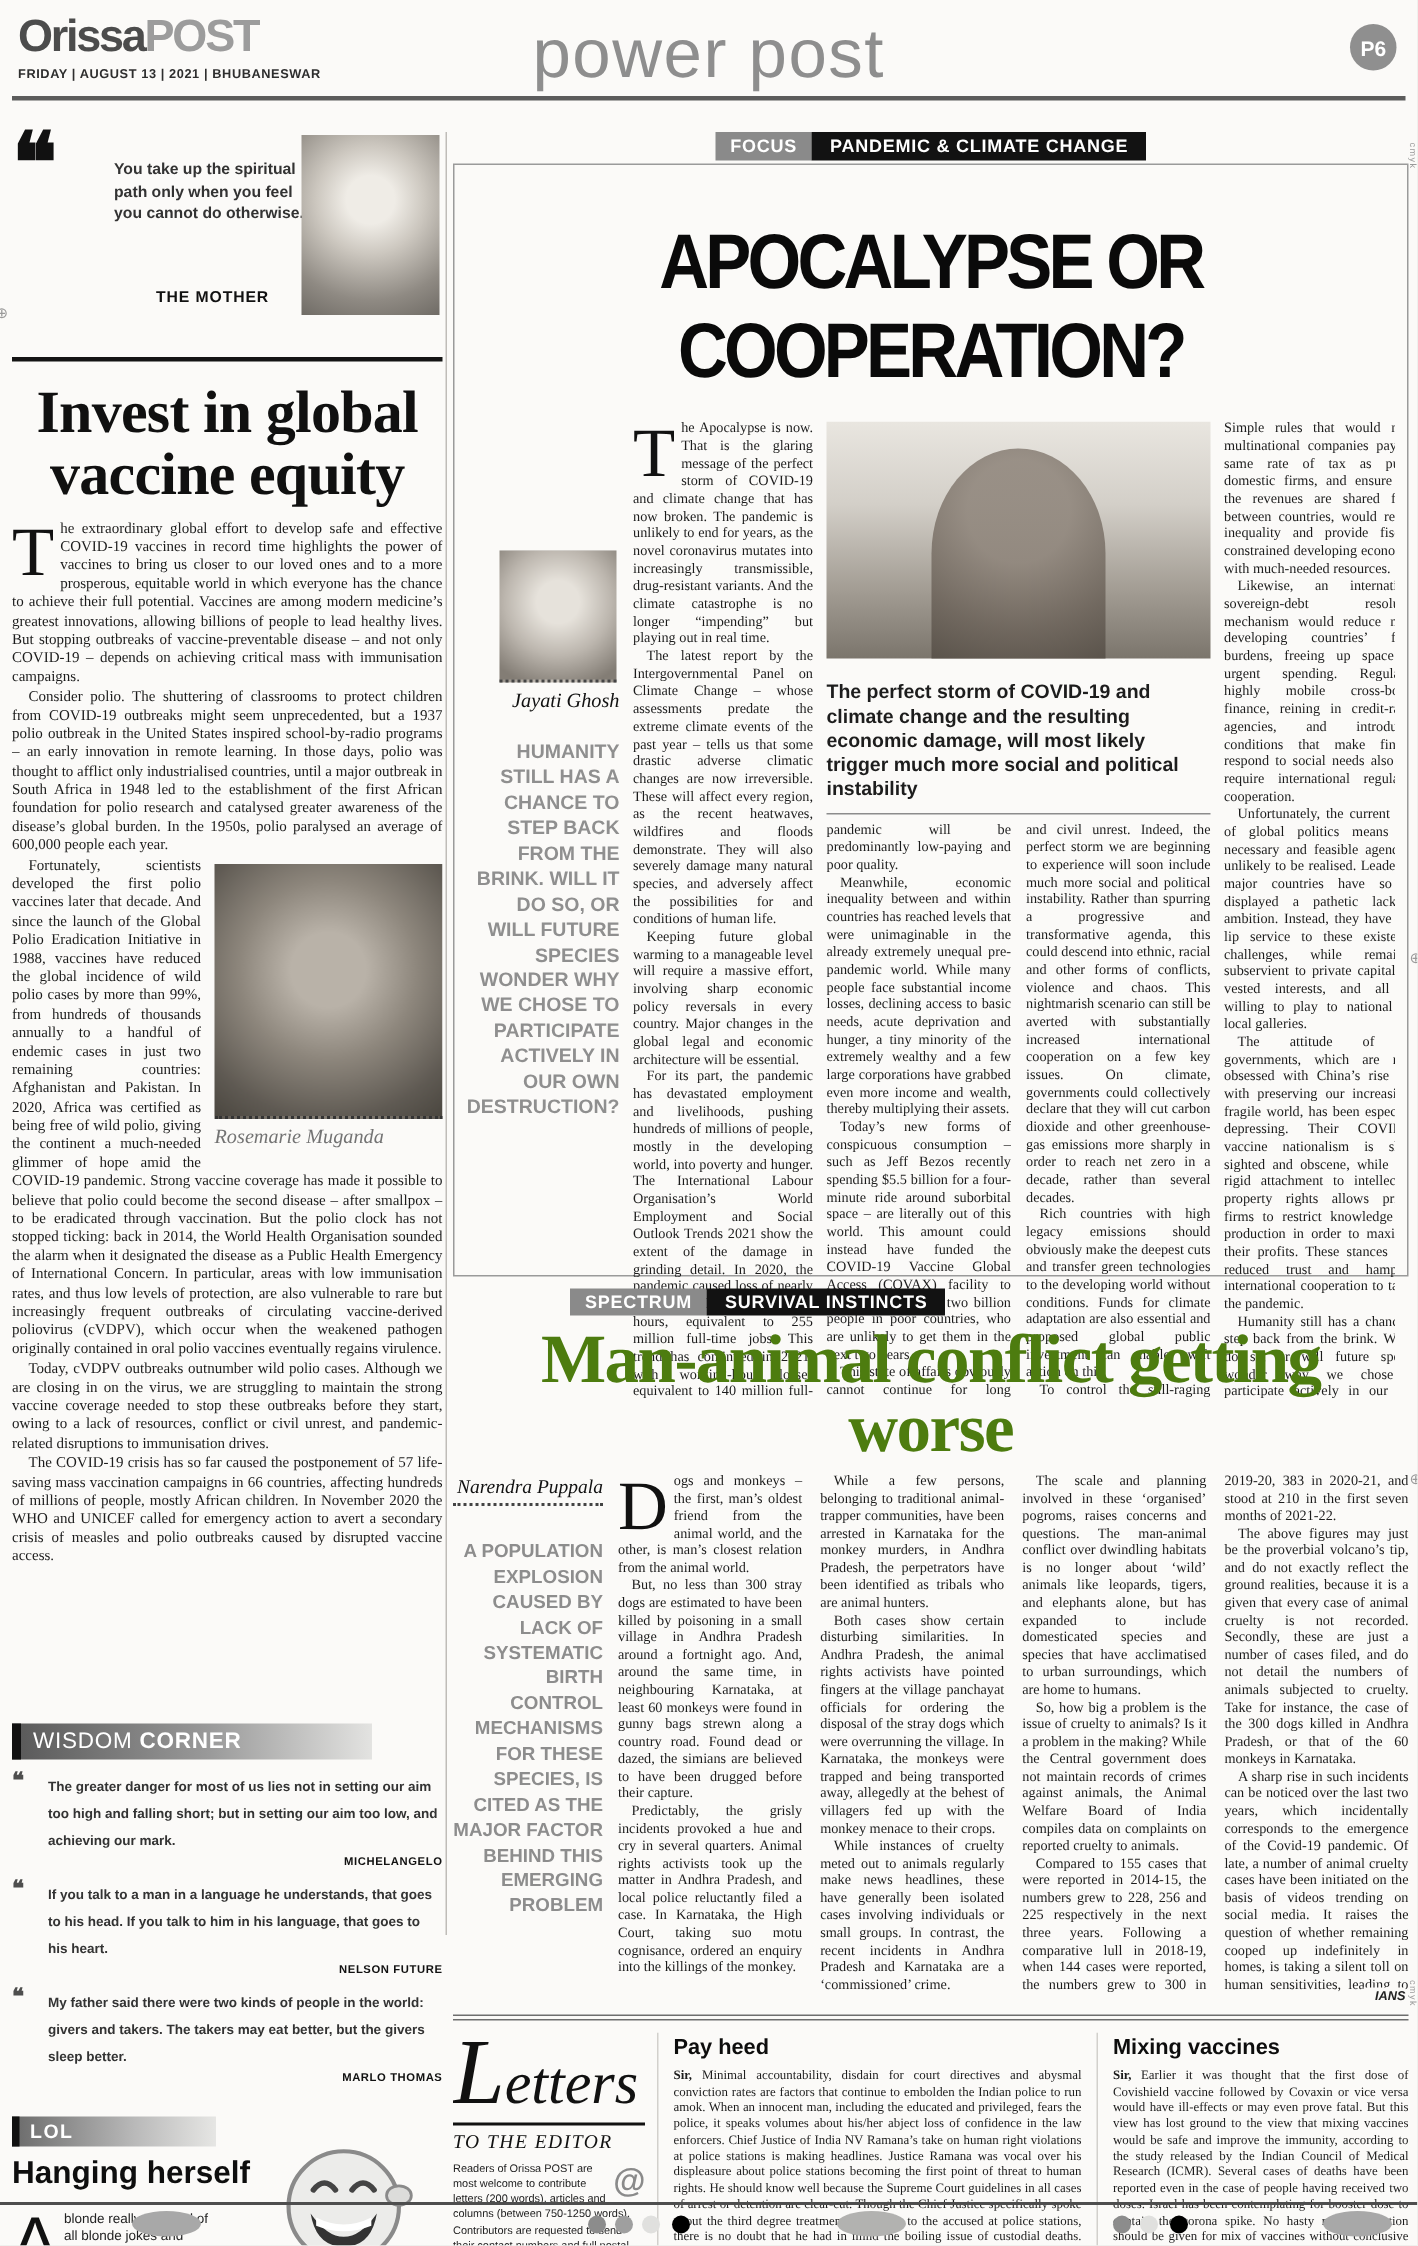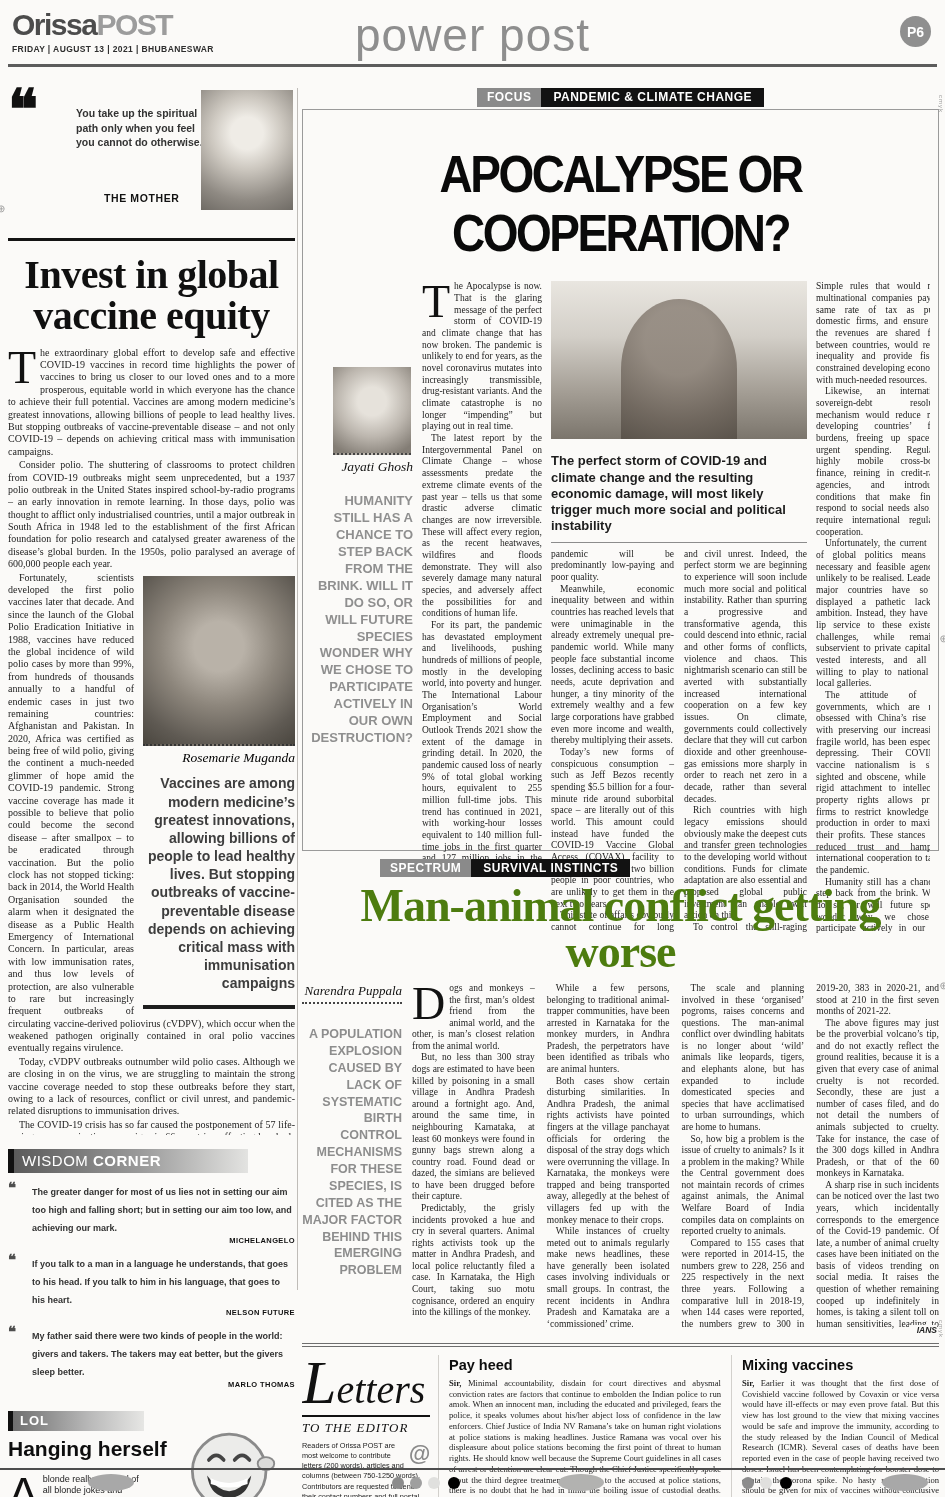--- a/index.html
+++ b/index.html
@@ -30,21 +30,21 @@
   .mother-photo{position:absolute;right:2px;top:2px;width:92px;height:120px;
      background:radial-gradient(circle at 50% 36%,#efece6 0 18%,#cdc8c0 40%,#8f8a83 75%,#6f6b65 100%);}
   .va-head{font-size:40px;line-height:1.02;text-align:center;margin:14px 0 10px;letter-spacing:-.5px;color:#101010;}
   .va-body{height:788px;overflow:hidden;font-size:10px;line-height:1.24;text-align:justify;color:#1c1c1c;}
   .va-body p{margin:0 0 1px 0;text-indent:11px;}
   .va-body p.nofirst{text-indent:0;}
   .dropcap::first-letter{float:left;font-size:46px;line-height:.82;padding:2px 4px 0 0;color:#111;}
   .va-fig{float:right;width:152px;margin:4px 0 2px 9px;}
   .va-photo{width:152px;height:168px;border-bottom:2px dotted #333;
      background:radial-gradient(circle at 50% 42%,#b9b2a8 0 20%,#8d867c 48%,#5f5a53 80%,#4a463f 100%);}
-  .va-cap{font-style:italic;font-size:13.5px;text-align:right;padding:4px 0 8px;color:#000000;}
+  .va-cap{font-style:italic;font-size:13.5px;text-align:left;padding:4px 0 8px;color:#737373;}
   .va-pq{font-family:"Liberation Sans",sans-serif;font-weight:bold;font-size:14px;color:#3e3e3e;
          text-align:right;line-height:1.3;padding-bottom:12px;border-bottom:4px solid #1e1e1e;}
 
   
   .wc{margin-top:14px;}
   .wc-bar{position:relative;width:240px;height:24px;background:linear-gradient(90deg,#585858,#9a9a9a 55%,#e3e3e1);
           display:flex;align-items:center;padding-left:14px;box-sizing:border-box;}
   .wc-bar::before{content:"";position:absolute;left:0;top:0;width:6px;height:24px;background:#111;}
   .wc-title{font-family:"Liberation Sans",sans-serif;font-size:15px;color:#fff;letter-spacing:.5px;}
   .wc-title .b{font-weight:bold;}
@@ -158,21 +158,20 @@
     </div>
 
     <article>
       <h1 class="va-head">Invest in global vaccine equity</h1>
       <div class="va-body">
         <p class="nofirst dropcap">The extraordinary global effort to develop safe and effective COVID-19 vaccines in record time highlights the power of vaccines to bring us closer to our loved ones and to a more prosperous, equitable world in which everyone has the chance to achieve their full potential. Vaccines are among modern medicine’s greatest innovations, allowing billions of people to lead healthy lives. But stopping outbreaks of vaccine-preventable disease – and not only COVID-19 – depends on achieving critical mass with immunisation campaigns.</p>
         <p>Consider polio. The shuttering of classrooms to protect children from COVID-19 outbreaks might seem unprecedented, but a 1937 polio outbreak in the United States inspired school-by-radio programs – an early innovation in remote learning. In those days, polio was thought to afflict only industrialised countries, until a major outbreak in South Africa in 1948 led to the establishment of the first African foundation for polio research and catalysed greater awareness of the disease’s global burden. In the 1950s, polio paralysed an average of 600,000 people each year.</p>
         <div class="va-fig">
           <div class="va-photo"></div>
           <div class="va-cap">Rosemarie Muganda</div>
-          <div class="va-pq">Vaccines are among modern medicine’s greatest innovations, allowing billions of people to lead healthy lives. But stopping outbreaks of vaccine-preventable disease depends on achieving critical mass with immunisation campaigns</div>
         </div>
         <p>Fortunately, scientists developed the first polio vaccines later that decade. And since the launch of the Global Polio Eradication Initiative in 1988, vaccines have reduced the global incidence of wild polio cases by more than 99%, from hundreds of thousands annually to a handful of endemic cases in just two remaining countries: Afghanistan and Pakistan. In 2020, Africa was certified as being free of wild polio, giving the continent a much-needed glimmer of hope amid the COVID-19 pandemic. Strong vaccine coverage has made it possible to believe that polio could become the second disease – after smallpox – to be eradicated through vaccination. But the polio clock has not stopped ticking: back in 2014, the World Health Organisation sounded the alarm when it designated the disease as a Public Health Emergency of International Concern. In particular, areas with low immunisation rates, and thus low levels of protection, are also vulnerable to rare but increasingly frequent outbreaks of circulating vaccine-derived poliovirus (cVDPV), which occur when the weakened pathogen originally contained in oral polio vaccines eventually regains virulence.</p>
         <p>Today, cVDPV outbreaks outnumber wild polio cases. Although we are closing in on the virus, we are struggling to maintain the strong vaccine coverage needed to stop these outbreaks before they start, owing to a lack of resources, conflict or civil unrest, and pandemic-related disruptions to immunisation drives.</p>
         <p>The COVID-19 crisis has so far caused the postponement of 57 life-saving mass vaccination campaigns in 66 countries, affecting hundreds of millions of people, mostly African children. In November 2020 the WHO and UNICEF called for emergency action to avert a secondary crisis of measles and polio outbreaks caused by disrupted vaccine access.</p>
 
       </div>
     </article>
 
     <section class="wc">
       <div class="wc-bar">
@@ -226,20 +225,21 @@
       <h1 class="apoc-head">APOCALYPSE OR COOPERATION?</h1>
       <div class="apoc-cols">
         <div class="apoc-colA">
           <div class="jg-photo"></div>
           <div class="jg-name">Jayati Ghosh</div>
           <div class="apoc-pq">HUMANITY STILL HAS A CHANCE TO STEP BACK FROM THE BRINK. WILL IT DO SO, OR WILL FUTURE SPECIES WONDER WHY WE CHOSE TO PARTICIPATE ACTIVELY IN OUR OWN DESTRUCTION?</div>
         </div>
         <div class="apoc-colB news-text">
           <p class="nofirst dropcap">The Apocalypse is now. That is the glaring message of the perfect storm of COVID-19 and climate change that has now broken. The pandemic is unlikely to end for years, as the novel coronavirus mutates into increasingly transmissible, drug-resistant variants. And the climate catastrophe is no longer “impending” but playing out in real time.</p>
           <p>The latest report by the Intergovernmental Panel on Climate Change – whose assessments predate the extreme climate events of the past year – tells us that some drastic adverse climatic changes are now irreversible. These will affect every region, as the recent heatwaves, wildfires and floods demonstrate. They will also severely damage many natural species, and adversely affect the possibilities for and conditions of human life.</p>
+          <p>Keeping future global warming to a manageable level will require a massive effort, involving sharp economic policy reversals in every country. Major changes in the global legal and economic architecture will be essential.</p>
           <p>For its part, the pandemic has devastated employment and livelihoods, pushing hundreds of millions of people, mostly in the developing world, into poverty and hunger. The International Labour Organisation’s World Employment and Social Outlook Trends 2021 show the extent of the damage in grinding detail. In 2020, the pandemic caused loss of nearly 9% of total global working hours, equivalent to 255 million full-time jobs. This trend has continued in 2021, with working-hour losses equivalent to 140 million full-time jobs in the first quarter and 127 million jobs in the second quarter.</p>
 
         </div>
         <div class="apoc-colMid">
           <div class="apoc-photo"></div>
           <div class="apoc-cap">The perfect storm of COVID-19 and climate change and the resulting economic damage, will most likely trigger much more social and political instability</div>
           <div class="mid-cols news-text">
             <p class="nofirst">pandemic will be predominantly low-paying and poor quality.</p>
             <p>Meanwhile, economic inequality between and within countries has reached levels that were unimaginable in the already extremely unequal pre-pandemic world. While many people face substantial income losses, declining access to basic needs, acute deprivation and hunger, a tiny minority of the extremely wealthy and a few large corporations have grabbed even more income and wealth, thereby multiplying their assets.</p>
             <p>Today’s new forms of conspicuous consumption – such as Jeff Bezos recently spending $5.5 billion for a four-minute ride around suborbital space – are literally out of this world. This amount could instead have funded the COVID-19 Vaccine Global Access (COVAX) facility to provide vaccines to two billion people in poor countries, who are unlikely to get them in the next two years.</p>

